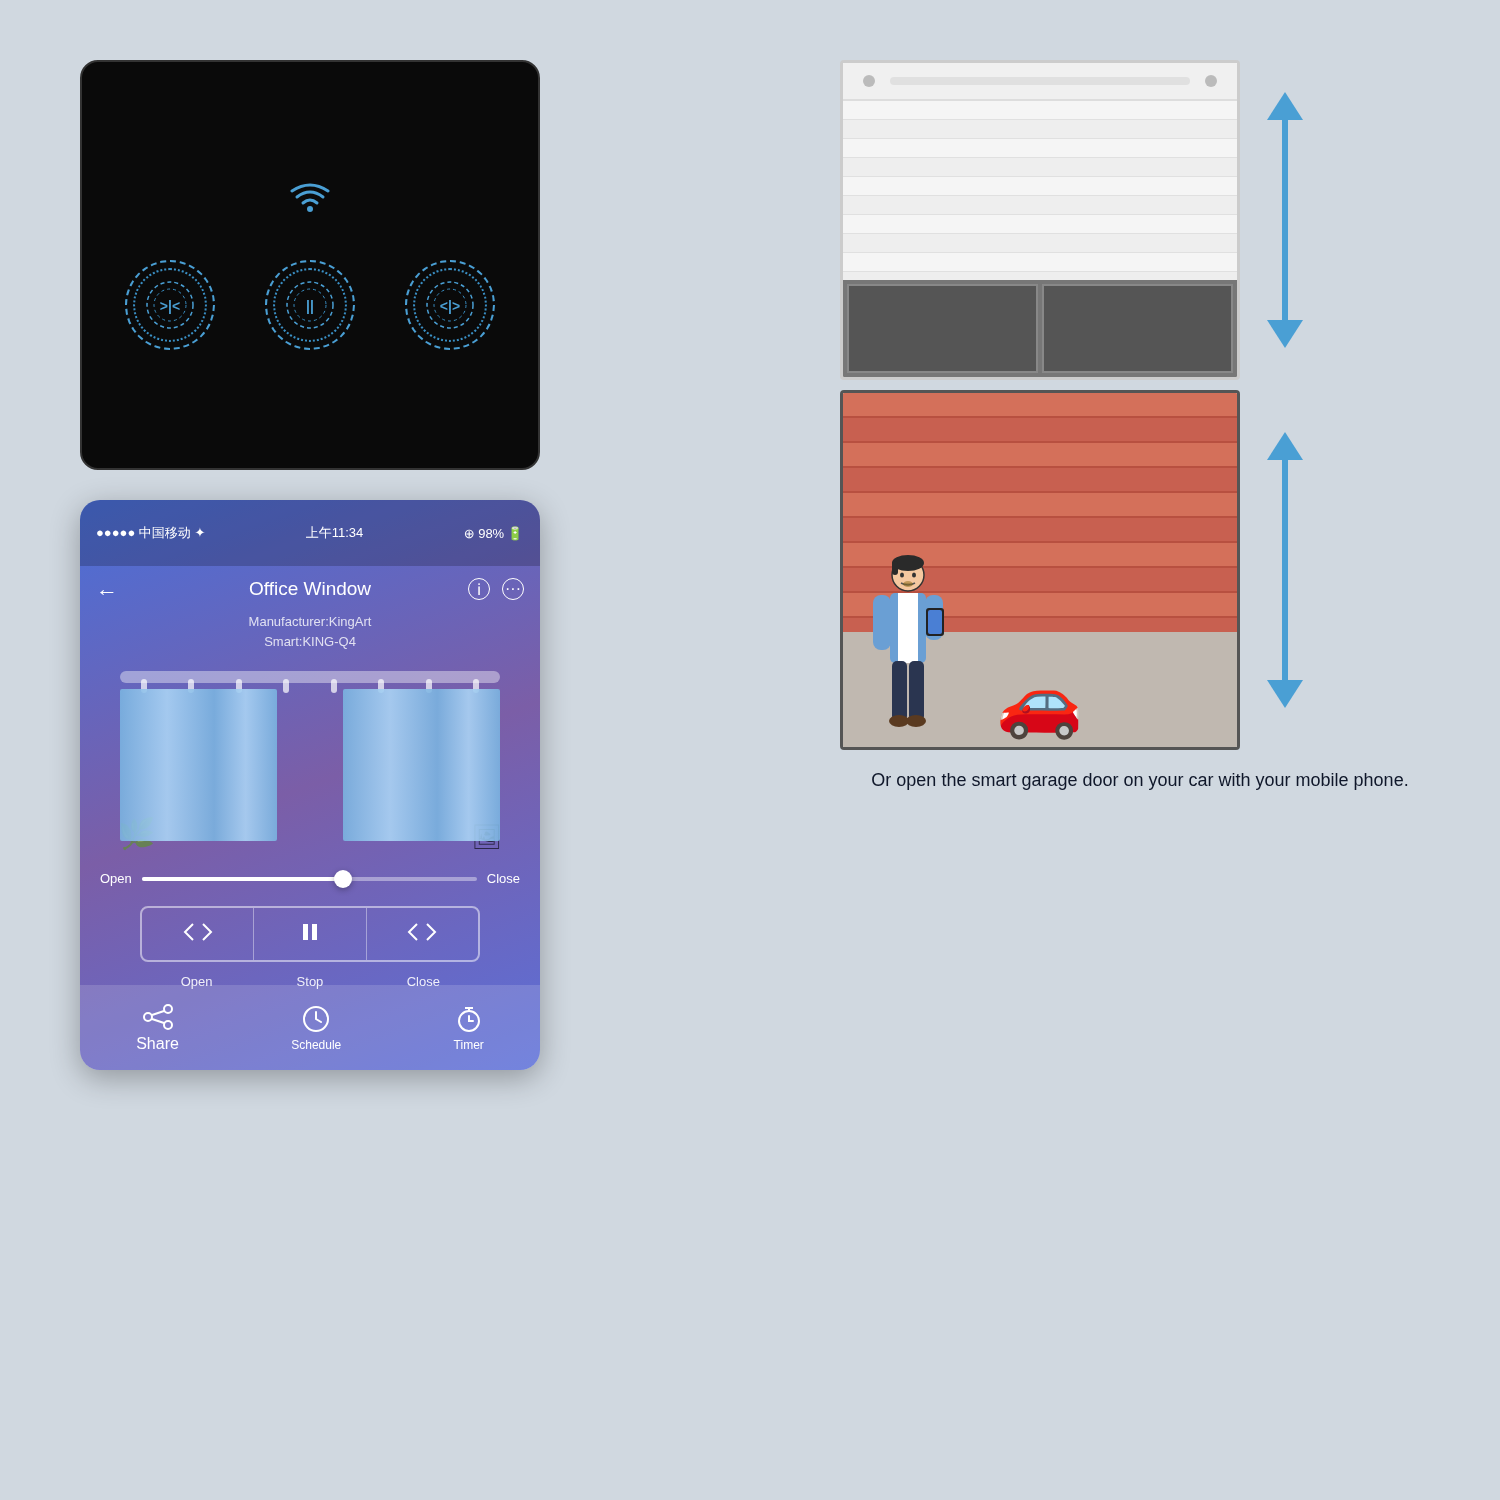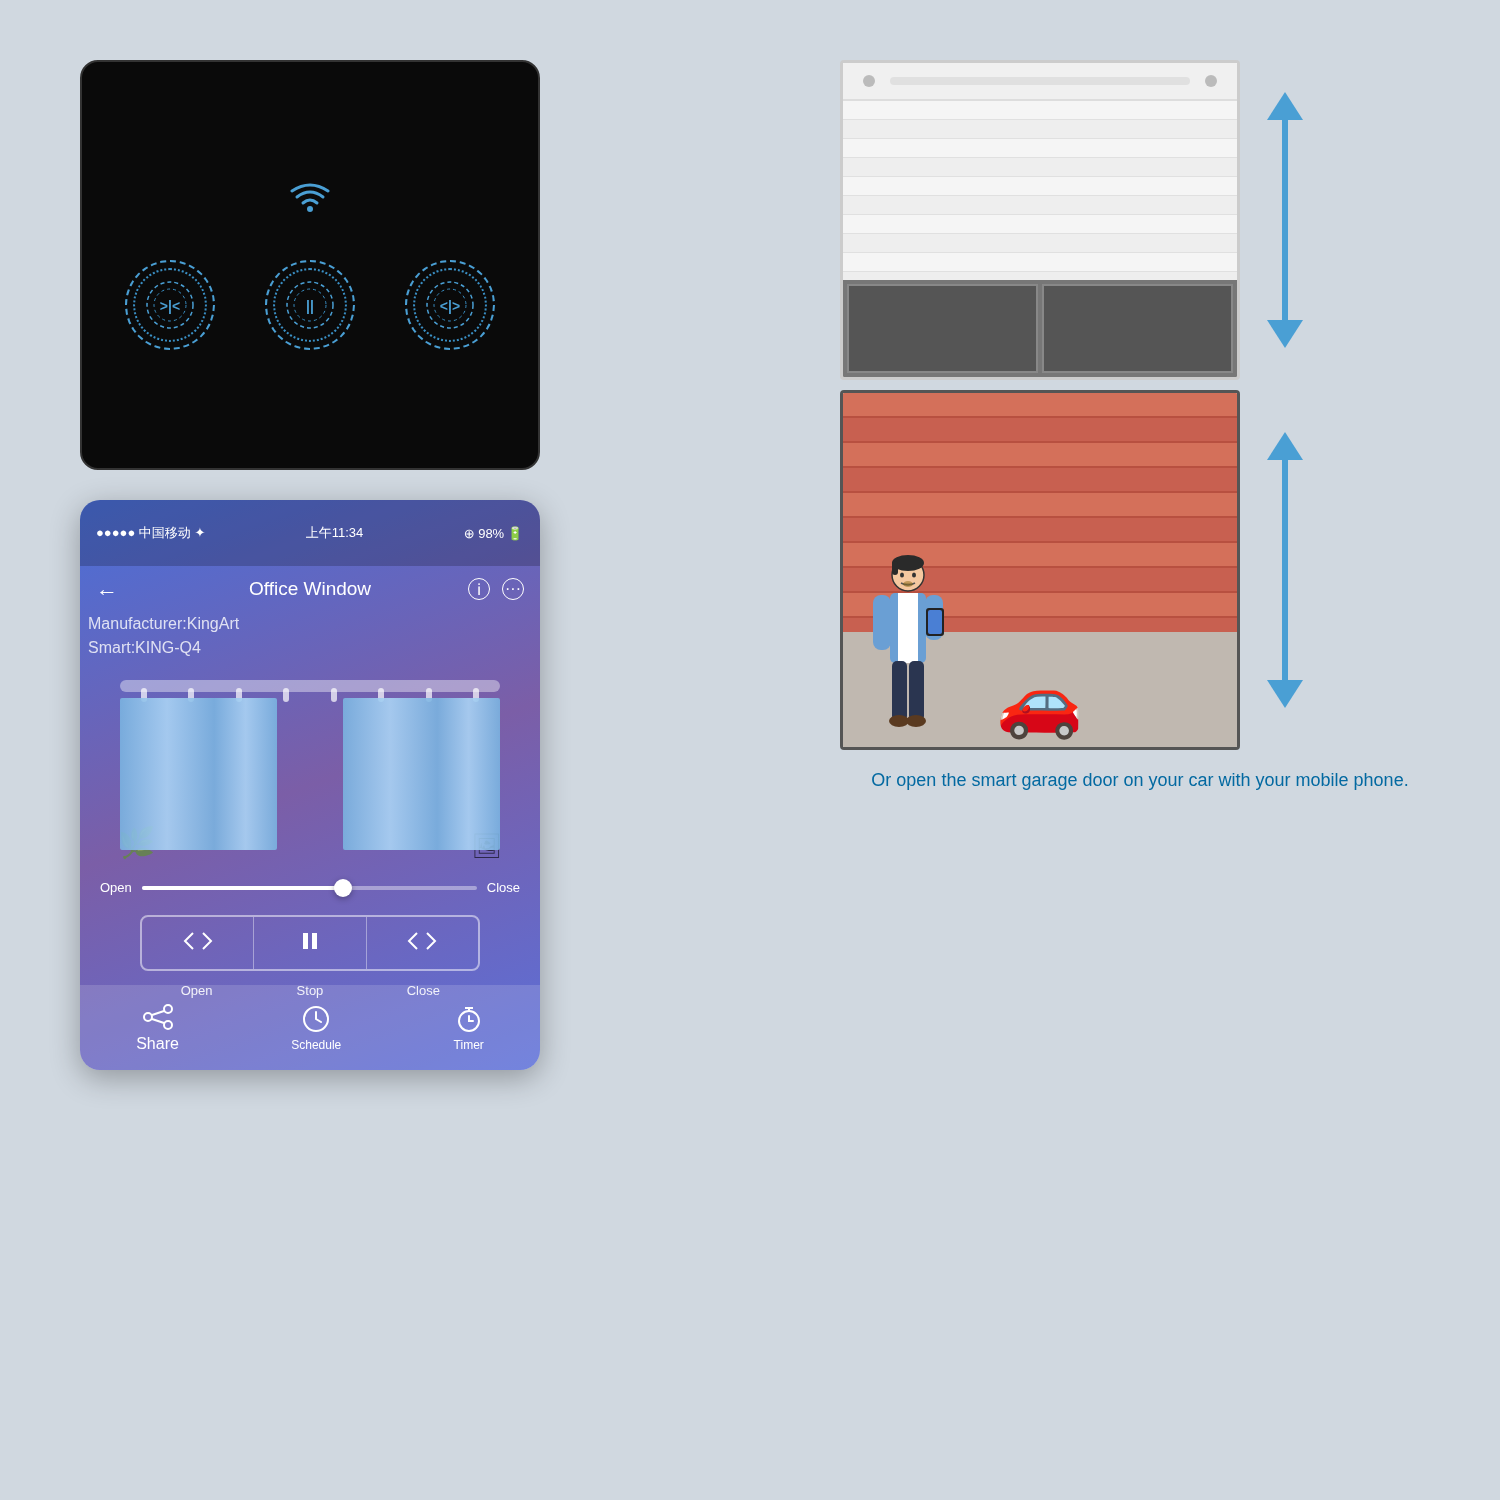--- a/index.html
+++ b/index.html
@@ -108,24 +108,24 @@
 
     .phone-nav-icons {
       margin-left: auto;
       display: flex;
       gap: 12px;
       color: white;
       font-size: 18px;
     }
 
     .phone-subtitle {
-      text-align: left;
-      padding: 0 8px;
+      text-align: center;
+      padding: 0 16px;
       color: rgba(255,255,255,0.8);
-      font-size: 16px;
+      font-size: 13px;
       line-height: 1.5;
     }
 
     
     .curtain-area {
       margin: 20px 30px 10px;
       height: 180px;
       position: relative;
       display: flex;
       align-items: flex-start;
@@ -553,16 +553,16 @@
       </div>
     </div>
 
     <div style="display:flex;flex-direction:column;align-items:center;width:50px;">
       <div style="width:0;height:0;border-left:18px solid transparent;border-right:18px solid transparent;border-bottom:28px solid #4a9fd4;"></div>
       <div style="width:6px;height:220px;background:#4a9fd4;"></div>
       <div style="width:0;height:0;border-left:18px solid transparent;border-right:18px solid transparent;border-top:28px solid #4a9fd4;"></div>
     </div>
   </div>
 
-  <div style="text-align:center; color:#0369a1; font-size:18px; line-height:1.6; margin-top:16px; padding:0 20px;">
+  <div style="text-align:center; color:#0f172a; font-size:18px; line-height:1.6; margin-top:16px; padding:0 20px;">
     <span>Or open the smart garage door on your car with your mobile phone.</span>
   </div>
 </div>
 
 </body></html>

